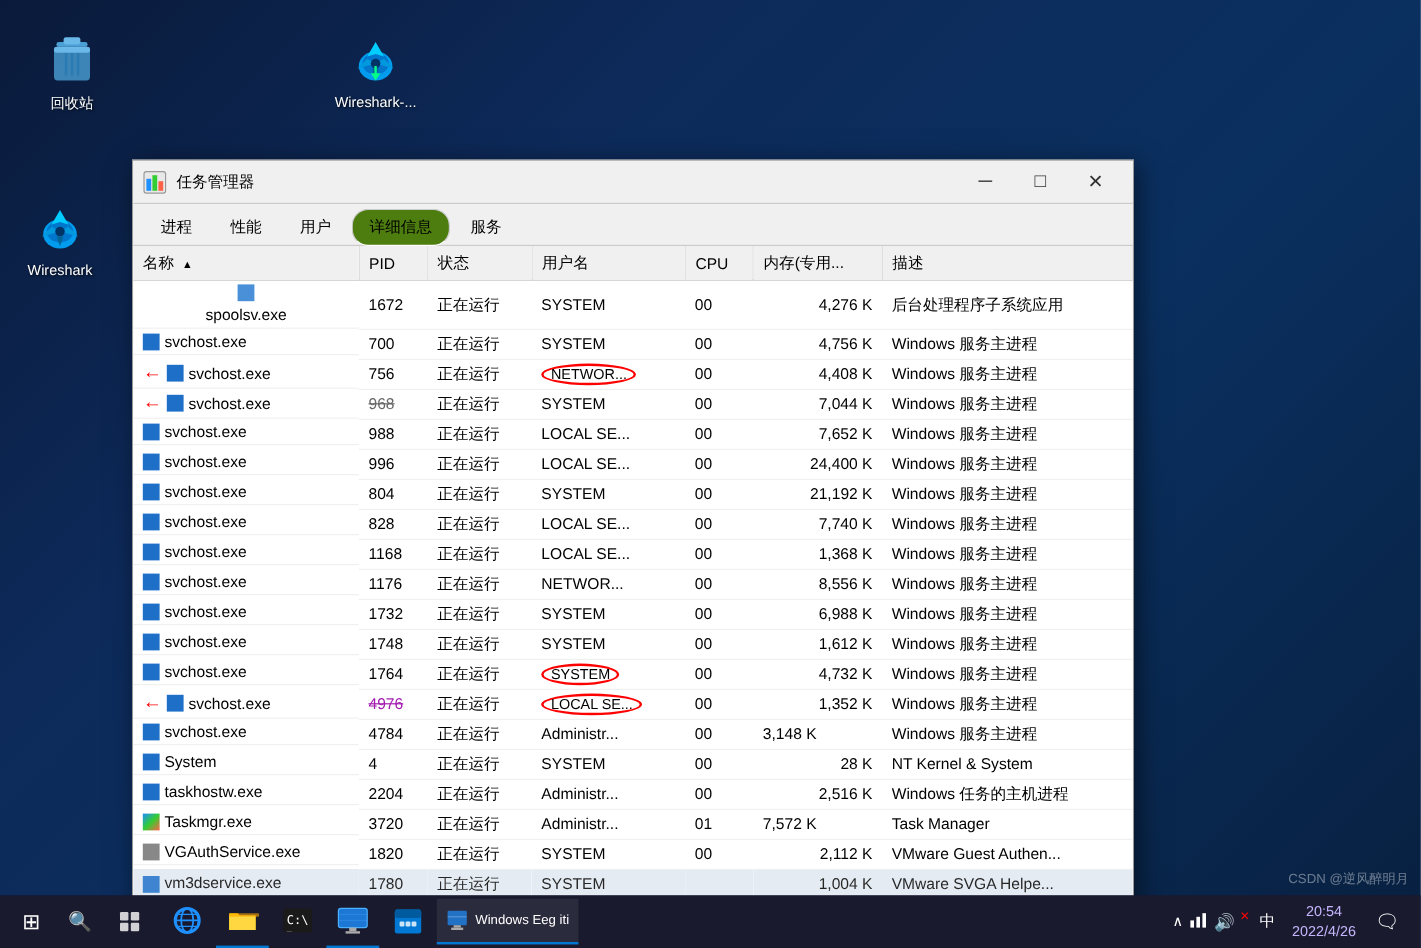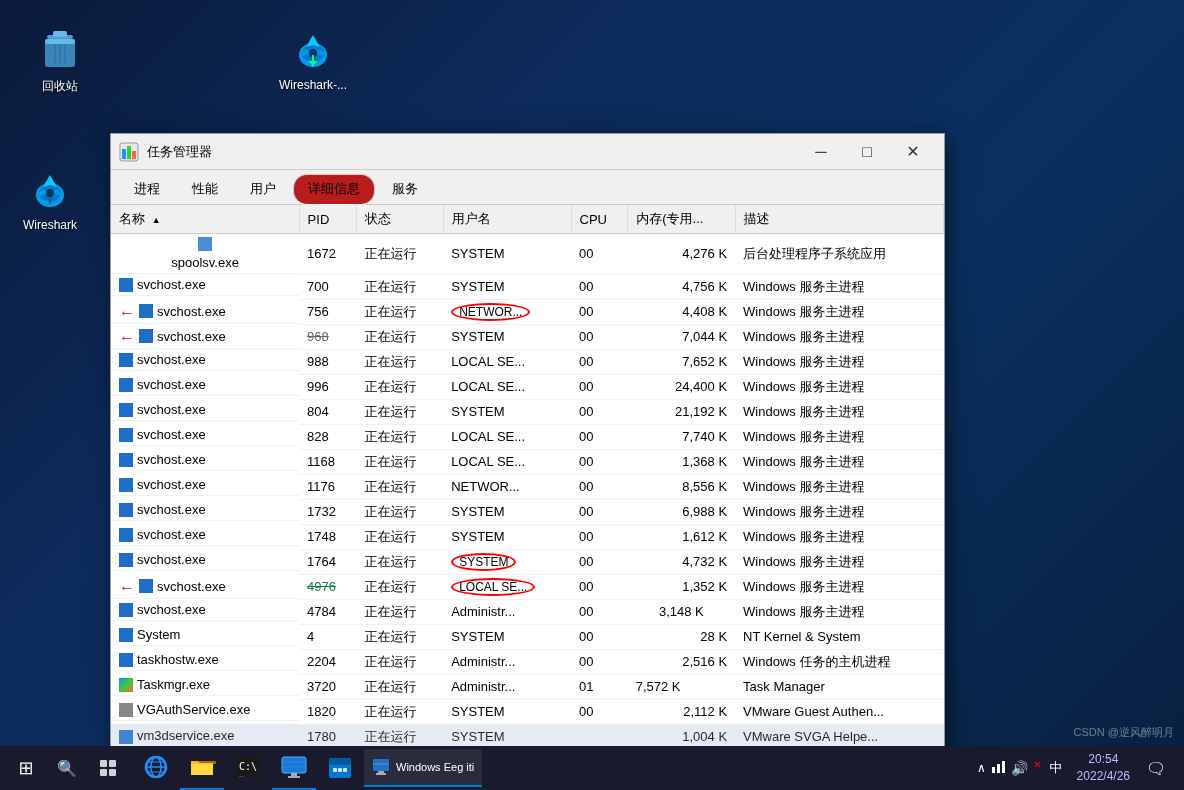--- a/index.html
+++ b/index.html
@@ -116,21 +116,21 @@
     }
     .tab {
       padding: 5px 14px;
       font-size: 13px;
       cursor: pointer;
       border-radius: 4px 4px 0 0;
       border: 1px solid transparent;
       color: #000;
     }
     .tab.active {
-      background: #b91c1c;
+      background: #4d7c0f;
       border-color: #ccc;
       border-bottom-color: #fff;
       margin-bottom: -1px;
       border-radius: 14px;
     }
 
     
     .table-container {
       flex: 1;
       overflow-y: auto;
@@ -535,37 +535,37 @@
               <td>00</td>
               <td style="text-align: right;">4,732 K</td>
               <td>Windows 服务主进程</td>
             </tr>
             <tr>
               <td style="display: flex; align-items: center; gap: 4px;">
                 <span style="color: red; font-size: 16px; font-weight: bold;">←</span>
                 <span style="display: inline-block; width: 14px; height: 14px; background-color: rgb(30, 111, 200); flex-shrink: 0;"></span>
                 <span>svchost.exe</span>
               </td>
-              <td><s style="color: #15803d;">4976</s></td>
+              <td><s style="color: #a21caf;">4976</s></td>
               <td>正在运行</td>
               <td><span style="border: 2px solid red; border-radius: 50%; padding: 0px 6px; font-size: 12px;">LOCAL SE...</span></td>
               <td>00</td>
               <td style="text-align: right;">1,352 K</td>
               <td>Windows 服务主进程</td>
             </tr>
             <tr>
               <td style="display: flex; align-items: center; gap: 4px;">
                 <span style="display: inline-block; width: 14px; height: 14px; background-color: rgb(30, 111, 200); flex-shrink: 0;"></span>
                 <span>svchost.exe</span>
               </td>
               <td>4784</td>
               <td>正在运行</td>
               <td>Administr...</td>
               <td>00</td>
-              <td style="text-align: center;">3,148 K</td>
+              <td style="text-align: left;">3,148 K</td>
               <td>Windows 服务主进程</td>
             </tr>
             <tr>
               <td style="display: flex; align-items: center; gap: 4px;">
                 <span style="display: inline-block; width: 14px; height: 14px; background-color: rgb(30, 111, 200); flex-shrink: 0;"></span>
                 <span>System</span>
               </td>
               <td>4</td>
               <td>正在运行</td>
               <td>SYSTEM</td>

